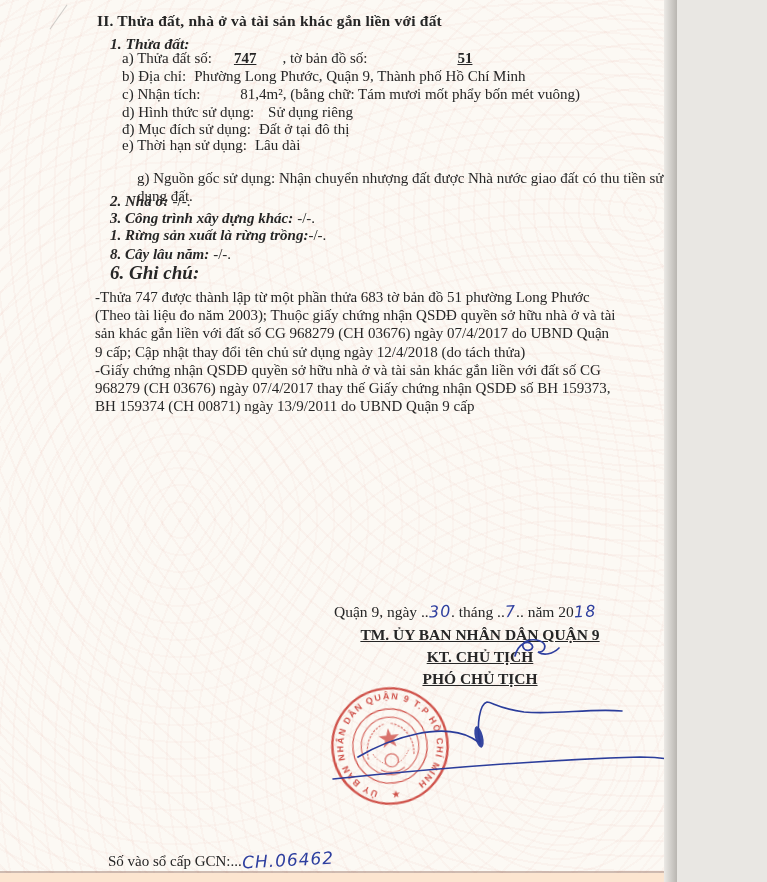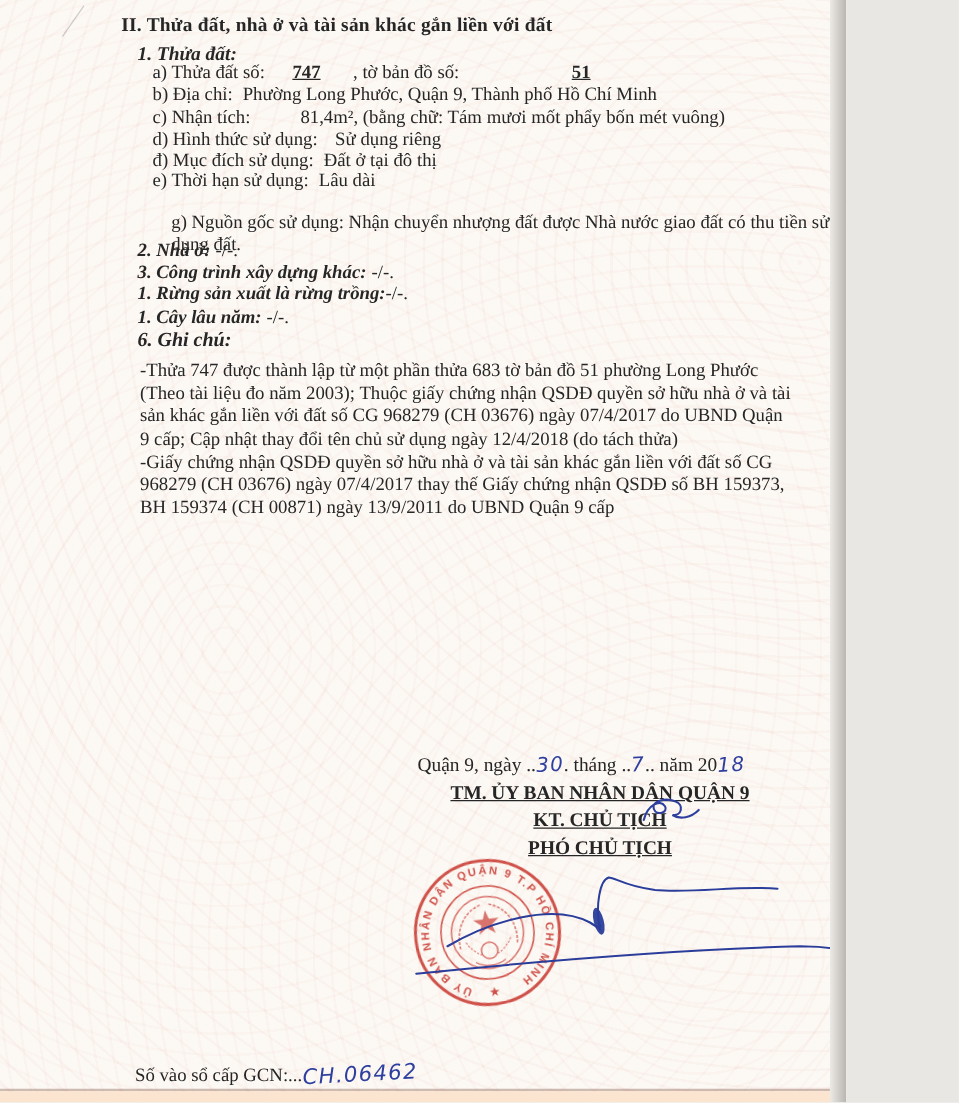--- a/index.html
+++ b/index.html
@@ -12,21 +12,21 @@
       repeating-radial-gradient(circle at 560px 760px, rgba(232,178,168,0.08) 0 2px, rgba(0,0,0,0) 2px 14px);
     font-family:"Liberation Serif", serif;
     color:#262626;
   }
   .abs{position:absolute;white-space:nowrap;}
   .t15{font-size:15px;line-height:18px;}
   .bold{font-weight:bold;text-decoration:underline;}
   .bi{font-weight:bold;font-style:italic;}
   .title{font-size:15.5px;font-weight:bold;letter-spacing:.2px;}
   .wrapblock{white-space:pre-wrap;line-height:18.2px;}
-  .noteblock{white-space:pre-line;line-height:18.2px;margin-left:17px;}
+  .noteblock{white-space:pre-line;line-height:18.2px;}
   .hand{
     font-family:"DejaVu Sans", sans-serif;font-style:italic;
     color:#2e3f9f;font-size:16px;letter-spacing:1px;display:inline-block;
     transform:rotate(-3deg);
   }
   .center{text-align:center;}
   .edge-right{position:absolute;top:0;right:0;width:13px;height:882px;
     background:linear-gradient(to right,#eceae6,#b9b6b1);}
   .band-line{position:absolute;left:0;right:13px;top:871px;height:2px;background:rgba(150,110,95,.45);}
   .band{position:absolute;left:0;right:13px;top:873px;height:9px;background:#fce5d0;}
@@ -81,24 +81,24 @@
   <div class="abs t15" style="left:110px;top:192px;">
     <span class="bi">2. Nhà ở:</span><span class="ml4">-/-.</span>
   </div>
   <div class="abs t15" style="left:110px;top:209px;">
     <span class="bi">3. Công trình xây dựng khác:</span><span class="ml4">-/-.</span>
   </div>
   <div class="abs t15" style="left:110px;top:226px;">
     <span class="bi">1. Rừng sản xuất là rừng trồng:</span><span>-/-.</span>
   </div>
   <div class="abs t15" style="left:110px;top:245px;">
-    <span class="bi">1. Cây lâu năm:</span><span class="ml4">-/-.</span>
+    <span class="bi">8. Cây lâu năm:</span><span class="ml4">-/-.</span>
   </div>
   <div class="abs t15" style="left:110px;top:264px;">
-    <span class="bi" style="font-size:16px;margin-top:44px;">6. Ghi chú:</span>
+    <span class="bi" style="font-size:19px;margin-top:44px;">6. Ghi chú:</span>
   </div>
 
   <div class="abs t15 noteblock" style="left:95px;top:288px;width:585px;white-space:pre-line;">-Thửa 747 được thành lập từ một phần thửa 683 tờ bản đồ 51 phường Long Phước
 (Theo tài liệu đo năm 2003); Thuộc giấy chứng nhận QSDĐ quyền sở hữu nhà ở và tài
 sản khác gắn liền với đất số CG 968279 (CH 03676) ngày 07/4/2017 do UBND Quận
 9 cấp; Cập nhật thay đổi tên chủ sử dụng ngày 12/4/2018 (do tách thửa)
 -Giấy chứng nhận QSDĐ quyền sở hữu nhà ở và tài sản khác gắn liền với đất số CG
 968279 (CH 03676) ngày 07/4/2017 thay thế Giấy chứng nhận QSDĐ số BH 159373,
 BH 159374 (CH 00871) ngày 13/9/2011 do UBND Quận 9 cấp</div>
 

